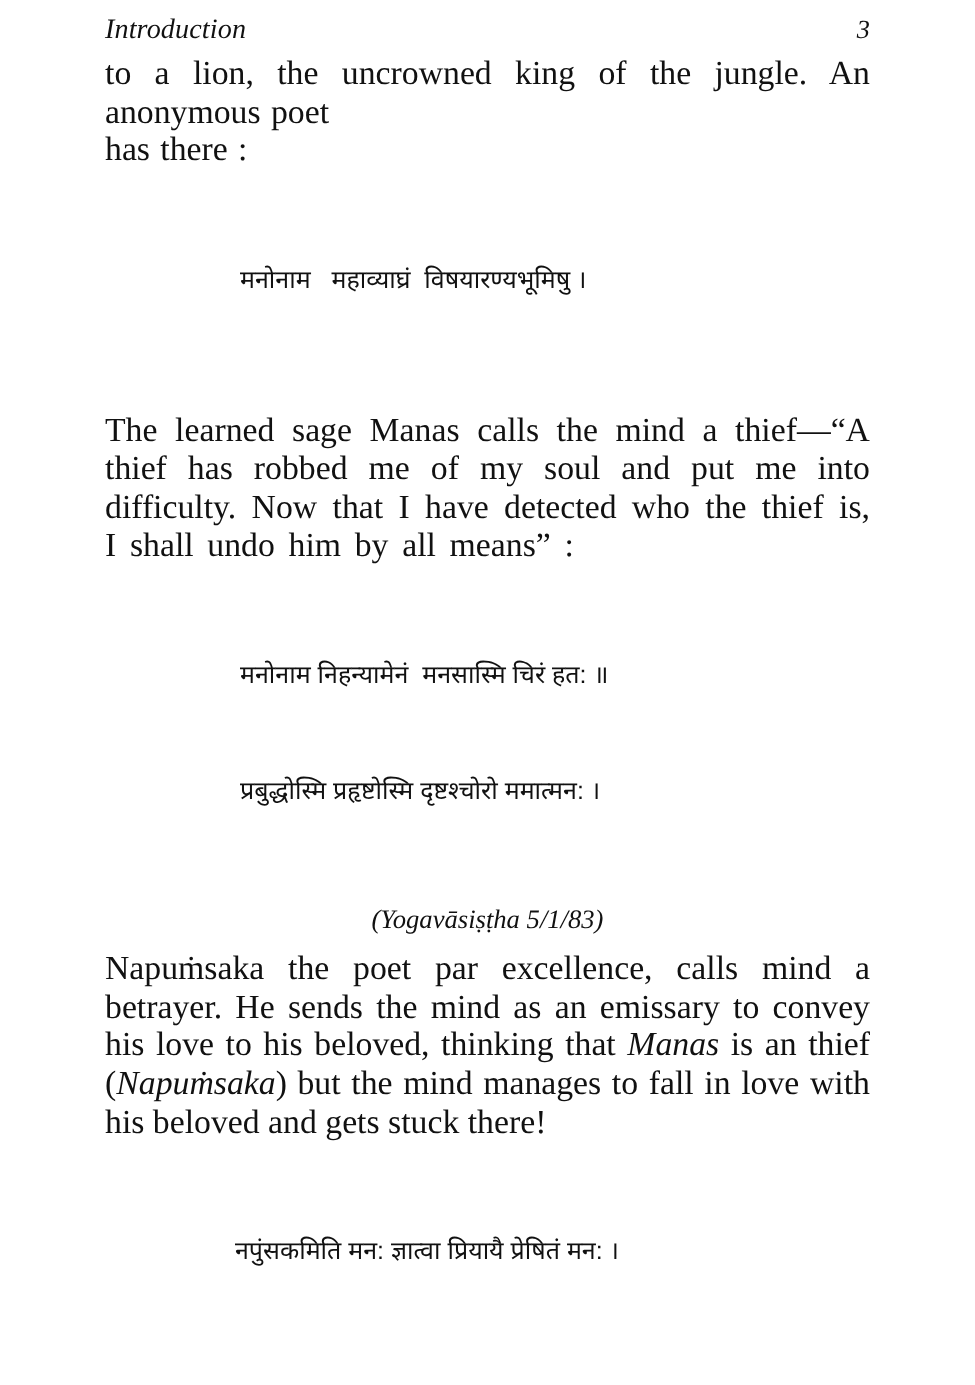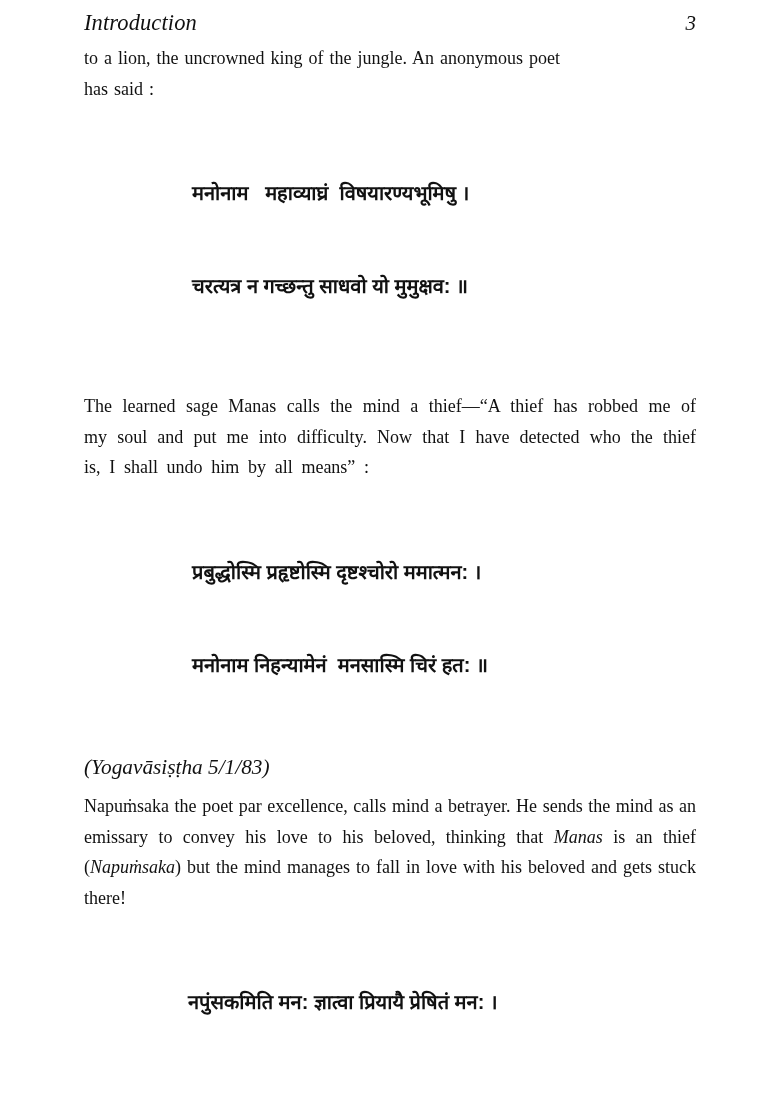--- a/index.html
+++ b/index.html
@@ -48,21 +48,21 @@
   
   .content {
     position: absolute;
     left: 84px;
     top: 43px;
     width: 612px;
   }
 
   p.body {
     margin: 0;
-    font-size: 18px;
+    font-size: 27px;
     line-height: 30.6px;
     text-align: justify;
     text-justify: inter-word;
     hyphens: none;
   }
   p.body.loose {
     word-spacing: 1.5px;
   }
   p.body.wide {
     word-spacing: 4.2px;
@@ -80,72 +80,70 @@
     padding-left: 108px;
     font-family: "Liberation Sans", "DejaVu Sans", sans-serif;
     font-size: 20px;
     line-height: 31px;
     color: #111111;
     white-space: pre;
   }
   .verse .line {
     display: block;
     white-space: pre;
-    font-weight: bold;
   }
   .verse.v-indent-a { padding-left: 108px; }
   .verse.v-indent-c { padding-left: 108px; }
   .verse.v-indent-d { padding-left: 104px; }
 
   
   .citation {
     margin: 0;
-    text-align: left;
+    text-align: center;
     font-style: italic;
     font-size: 21.3px;
     line-height: 30px;
     padding-right: 0px;
   }
 </style>
 </head>
 <body>
 
 <div class="page">
 
   <div class="running-head">
     <span>Introduction</span>
     <span class="folio">3</span>
   </div>
 
   <div class="content">
 
     <p class="body loose">
       <span>to a lion, the uncrowned king of the jungle. An anonymous poet</span><br>
-      <span>has said :</span>
+      <span>has there :</span>
     </p>
 
     <div class="gap-verse-top"></div>
 
     <div class="verse v-indent-a">
       <span class="line">मनोनाम   महाव्याघ्रं  विषयारण्यभूमिषु ।</span>
-      <span class="line">चरत्यत्र न गच्छन्तु साधवो यो मुमुक्षव: ॥</span>
     </div>
 
     <div class="gap-verse-bottom"></div>
 
 
     <div class="gap-para"></div>
 
     <p class="body wide">The learned sage Manas calls the mind a thief—“A thief has robbed me of my soul and put me into difficulty. Now that I have detected who the thief is, I shall undo him by all means” :</p>
 
     <div class="gap-verse-top"></div>
 
     <div class="verse v-indent-c">
+      <span class="line">मनोनाम निहन्यामेनं  मनसास्मि चिरं हत: ॥</span>
       <span class="line">प्रबुद्धोस्मि प्रहृष्टोस्मि दृष्टश्चोरो ममात्मन: ।</span>
-      <span class="line">मनोनाम निहन्यामेनं  मनसास्मि चिरं हत: ॥</span>
     </div>
 
     <div class="gap-small"></div>
 
     <p class="citation">(Yogavāsiṣṭha 5/1/83)</p>
 
     <div class="gap-small"></div>
 
     <p class="body"><span>Napuṁsaka the poet par excellence, calls mind a betrayer. He sends the mind as an emissary to convey his love to his beloved, thinking that </span><em>Manas</em><span> is an thief (</span><em>Napuṁsaka</em><span>) but the mind manages to fall in love with his beloved and gets stuck there!</span></p>
 

